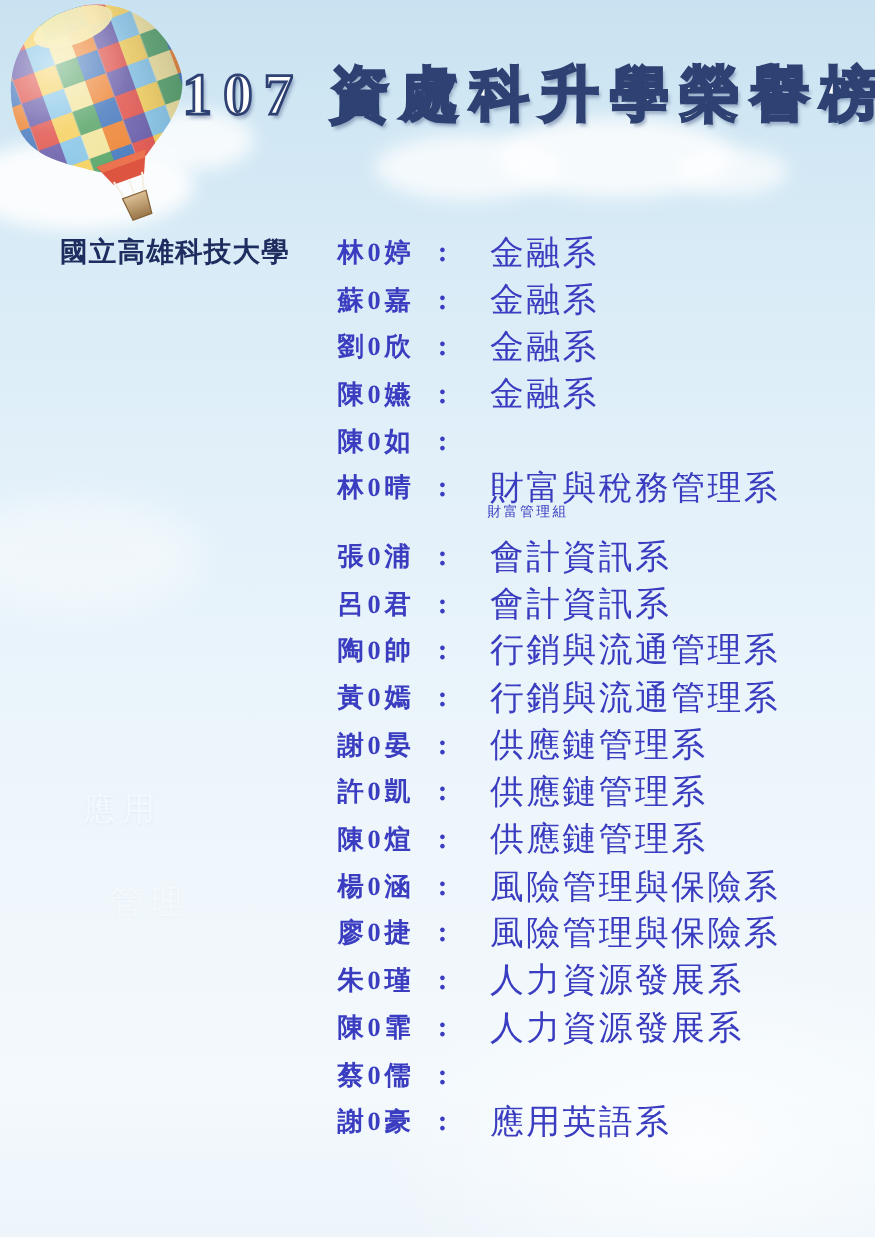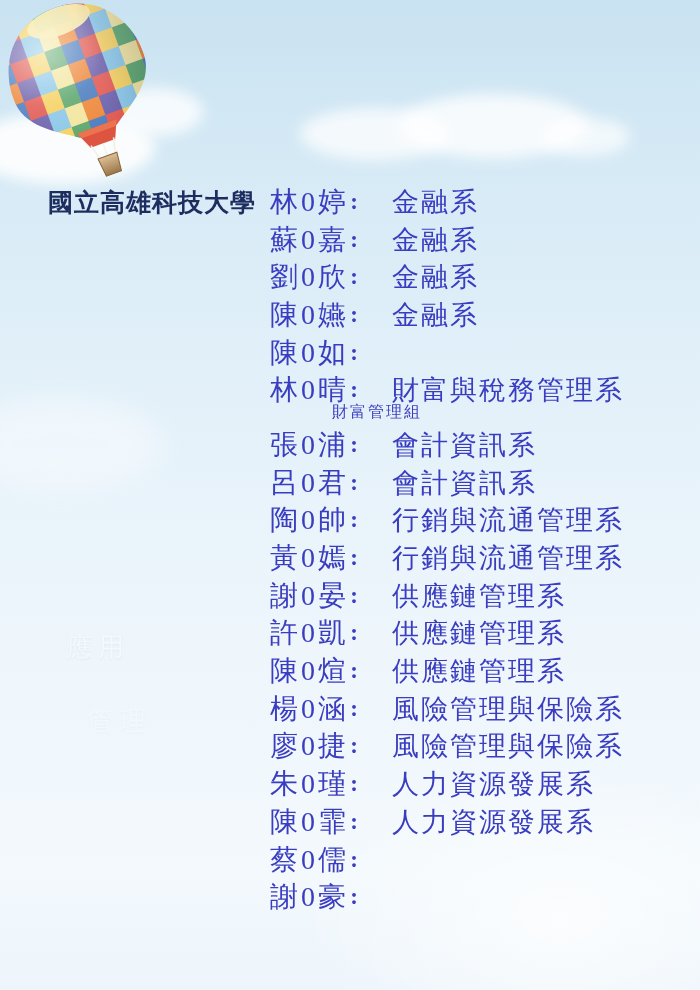--- a/index.html
+++ b/index.html
@@ -49,37 +49,37 @@
     font-size: 47px; line-height: 52px; letter-spacing: 9px;
     color: #ffffff;
     -webkit-text-stroke: 2.2px #2e4173;
     text-shadow: 2px 3px 3px rgba(46,65,115,0.40);
     white-space: nowrap;
     font-weight: bold;
   }
 
   .school {
     position: absolute; left: 48px; top: 187px;
-    font-family: Liberation Sans, sans-serif;
+    font-family: Liberation Serif, serif;
     font-weight: bold;
-    font-size: 25px; line-height: 30px; letter-spacing: 1px;
+    font-size: 22px; line-height: 30px; letter-spacing: 1px;
     color: #1d2d5f;
     white-space: nowrap;
   }
 
   .honor-list { position: absolute; left: 270px; top: 183px; width: 420px; }
   .row { height: 37.7px; }
   .row.has-note { height: auto; }
   .rline { display: flex; align-items: center; height: 37.7px; white-space: nowrap; }
-  .name  { display: inline-block; width: 72px; font-size: 28px; letter-spacing: 3px; color: #3a3dc0; }
+  .name  { display: inline-block; width: 72px; font-size: 21px; letter-spacing: 3px; color: #3a3dc0; font-weight: bold; }
   .colon { display: inline-block; width: 20px; margin-left: 2px; text-align: center; font-size: 23px; color: #3a3dc0; font-weight: bold; }
   .dept  { display: inline-block; margin-left: 28px; font-size: 27px; letter-spacing: 2px; color: #3a3dc0; }
   .dept-note {
-    margin-left: 62px; margin-top: -7px; height: 24px;
-    font-size: 16px; letter-spacing: 2px; color: #3a3dc0;
+    margin-left: 120px; margin-top: -7px; height: 24px;
+    font-size: 11px; letter-spacing: 2px; color: #3a3dc0;
   }
 
   .ghost {
     position: absolute;
     font-size: 26px; letter-spacing: 6px;
     color: rgba(255,255,255,0.85);
     text-shadow: 0 1px 2px rgba(175,205,230,0.55);
     pointer-events: none;
   }
   .ghost.g1 { left: 66px; top: 630px; opacity: .55; }
@@ -139,20 +139,21 @@
         <path d="M64,130 L106,130 L98,148 L72,148 Z" fill="#dd5540"></path>
         <path d="M64,130 L106,130 L103,136 L67,136 Z" fill="#ef7a52" opacity="0.8"></path>
         <line x1="73" y1="146" x2="77" y2="162" stroke="#f3efe2" stroke-width="1.6"></line>
         <line x1="97" y1="146" x2="93" y2="162" stroke="#f3efe2" stroke-width="1.6"></line>
         <line x1="85" y1="148" x2="85" y2="162" stroke="#f3efe2" stroke-width="1.2"></line>
         <path d="M75,161 L95,161 L93,180 L77,180 Z" fill="url(#basketg)" stroke="#86643a" stroke-width="1"></path>
       </g>
     </svg>
   </div>
 
+  <div class="title">107 資處科升學榮譽榜</div>
 
   <div class="school">國立高雄科技大學</div>
 
   <div class="honor-list">
       <div class="row">
         <div class="rline">
           <span class="name">林0婷</span>
           <span class="colon">:</span>
           <span class="dept">金融系</span>
         </div>
@@ -272,20 +273,21 @@
       <div class="row">
         <div class="rline">
           <span class="name">蔡0儒</span>
           <span class="colon">:</span>
         </div>
       </div>
       <div class="row">
         <div class="rline">
           <span class="name">謝0豪</span>
           <span class="colon">:</span>
+          <span class="dept">應用英語系</span>
         </div>
       </div>
     </div>
 
   <div class="ghost g1">應用</div>
   <div class="ghost g2">管理</div>
 
 </div>
 
 </body></html>

